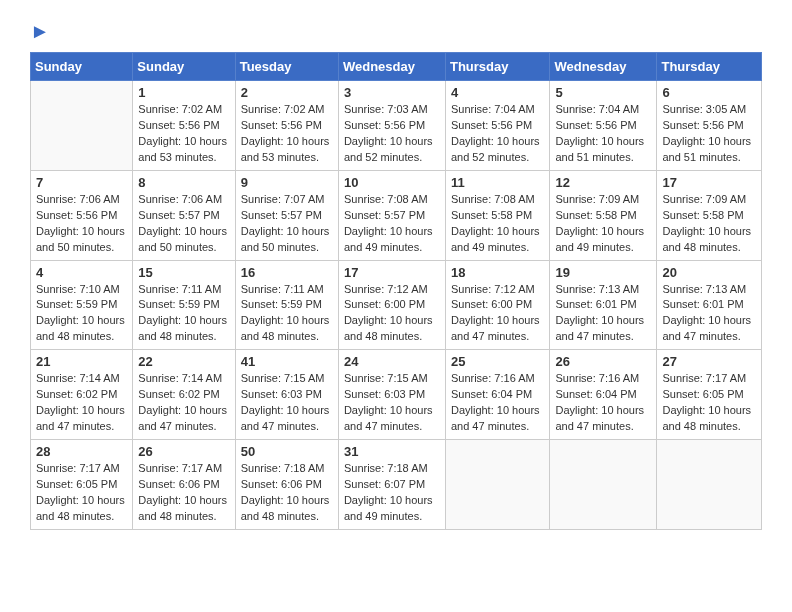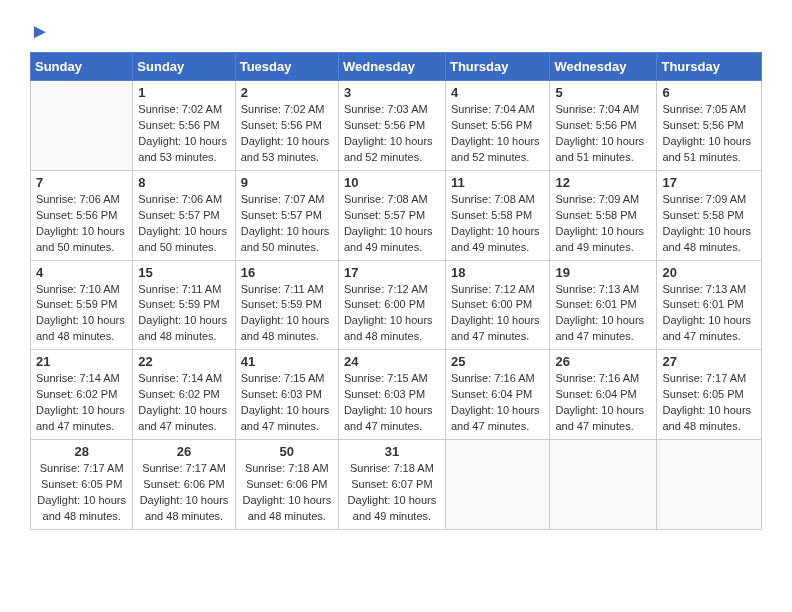--- a/index.html
+++ b/index.html
@@ -65,21 +65,20 @@
       padding: 4px 5px;
       height: 88px;
       width: 113px;
       color: #333;
     }
     tbody tr td.empty {
       background: #f9f9f9;
     }
     tbody tr:last-child td {
       height: 88px;
-      text-align: center;
     }
     .day-num {
       font-weight: bold;
       font-size: 13px;
       display: block;
       margin-bottom: 2px;
     }
     .day-info {
       font-size: 11px;
       line-height: 1.45;
@@ -141,21 +140,21 @@
           <td>
             <span class="day-num">4</span>
             <div class="day-info"><span>Sunrise: 7:04 AM</span><br><span>Sunset: 5:56 PM</span><br><span>Daylight: 10 hours</span><br><span>and 52 minutes.</span></div>
           </td>
           <td>
             <span class="day-num">5</span>
             <div class="day-info"><span>Sunrise: 7:04 AM</span><br><span>Sunset: 5:56 PM</span><br><span>Daylight: 10 hours</span><br><span>and 51 minutes.</span></div>
           </td>
           <td>
             <span class="day-num">6</span>
-            <div class="day-info"><span>Sunrise: 7:05 AM</span><br><span>Sunset: 5:56 PM</span><br><span>Daylight: 10 hours</span><br><span>and 51 minutes.</span></div>
+            <div class="day-info"><span>Sunrise: 3:05 AM</span><br><span>Sunset: 5:56 PM</span><br><span>Daylight: 10 hours</span><br><span>and 51 minutes.</span></div>
           </td>
         </tr>
         <tr>
           <td>
             <span class="day-num">7</span>
             <div class="day-info"><span>Sunrise: 7:06 AM</span><br><span>Sunset: 5:56 PM</span><br><span>Daylight: 10 hours</span><br><span>and 50 minutes.</span></div>
           </td>
           <td>
             <span class="day-num">8</span>
             <div class="day-info"><span>Sunrise: 7:06 AM</span><br><span>Sunset: 5:57 PM</span><br><span>Daylight: 10 hours</span><br><span>and 50 minutes.</span></div>

